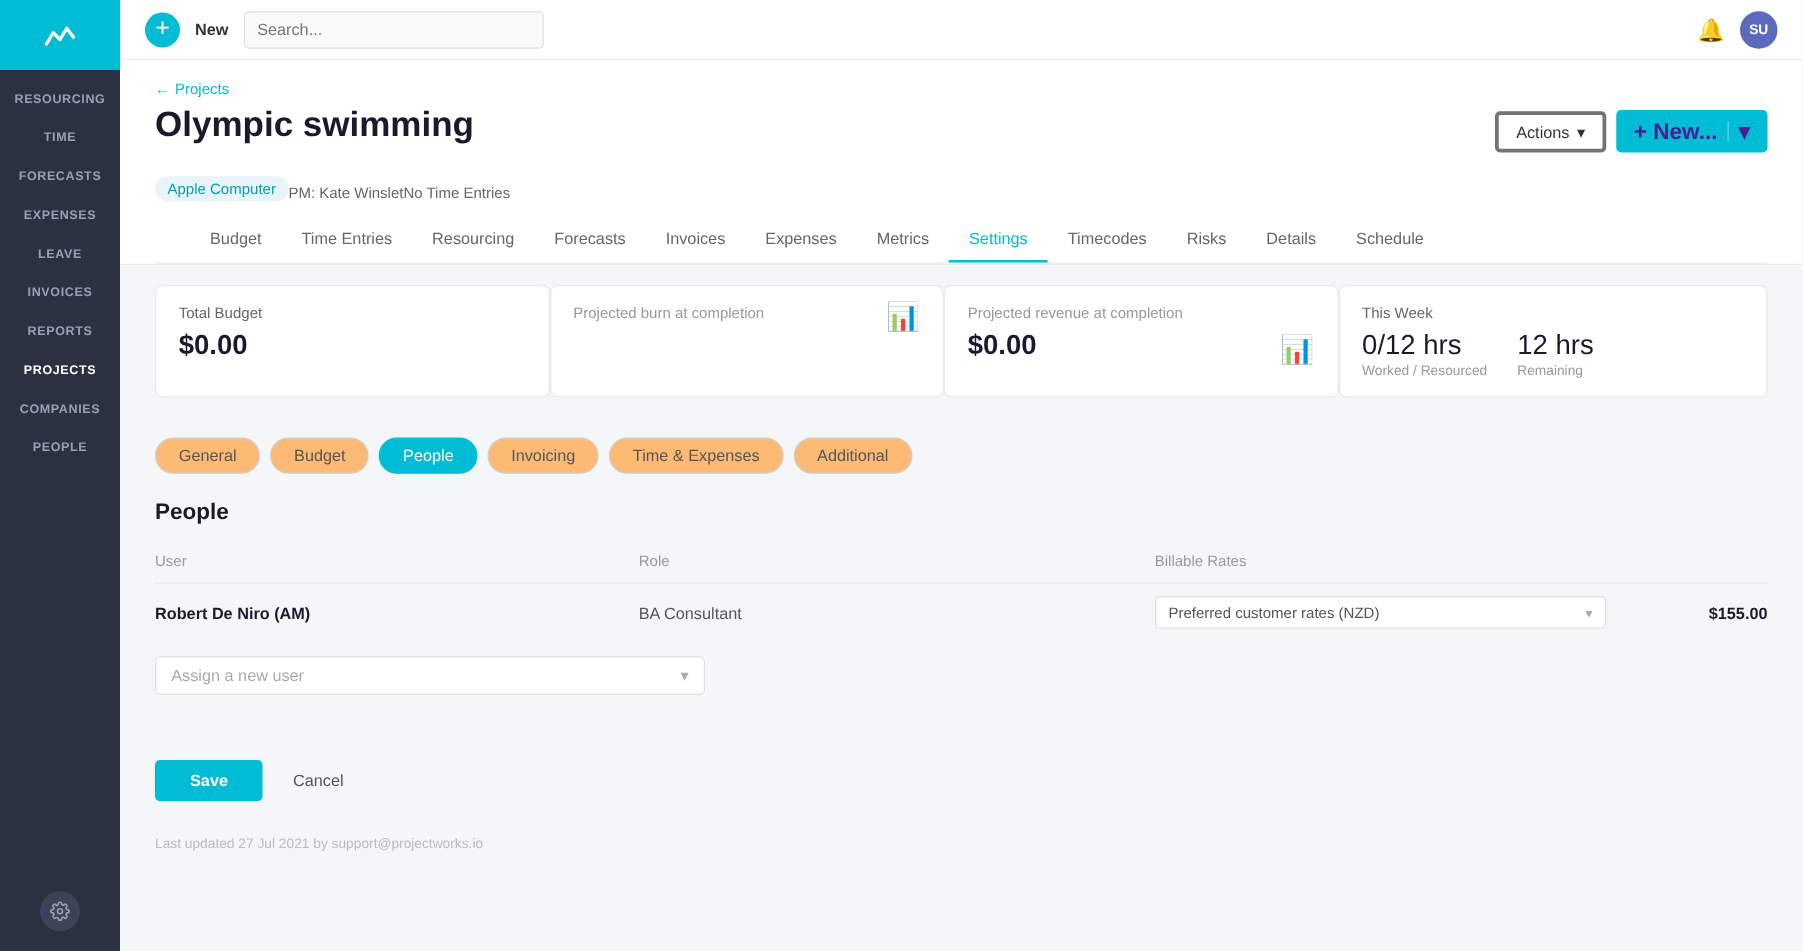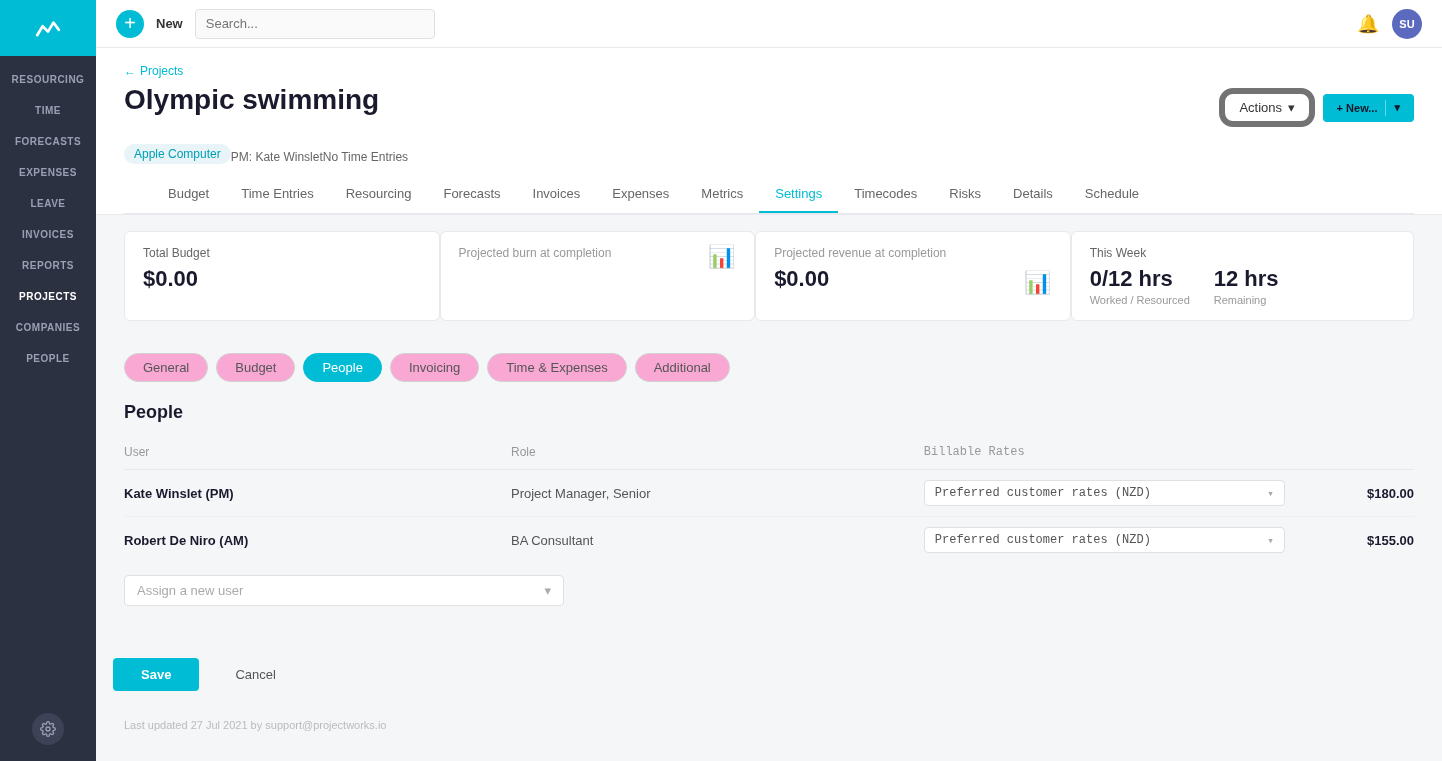--- a/index.html
+++ b/index.html
@@ -131,38 +131,38 @@
       justify-content: space-between;
     }
     .project-title {
       font-size: 28px;
       font-weight: 700;
       color: #1a1a2e;
       margin-bottom: 8px;
     }
     .project-actions { display: flex; gap: 8px; align-items: center; margin-top: 4px; }
     .actions-btn {
-      border: 6px solid #737373;
+      border: 3px solid #737373;
       background: #fff;
       padding: 6px 14px;
-      border-radius: 14px;
+      border-radius: 4px;
       font-size: 13px;
       cursor: pointer;
       display: flex;
       align-items: center;
       gap: 6px;
       color: #333;
     }
     .new-dropdown-btn {
       background: #00bcd4;
-      color: #0f172a;
+      color: #4c1d95;
       border: none;
       padding: 6px 14px;
       border-radius: 4px;
-      font-size: 11px;
+      font-size: 18px;
       cursor: pointer;
       display: flex;
       align-items: center;
       gap: 6px;
       font-weight: 600;
     }
     .new-dropdown-btn .divider { border-left: 1px solid rgba(255,255,255,0.4); height: 16px; margin: 0 2px; }
 
     .project-meta { display: flex; align-items: flex-end; margin-bottom: 12px; margin-top: 17px; }
     .meta-tag {
@@ -187,21 +187,21 @@
       border-radius: 6px;
       padding: 14px 18px;
       flex: 1;
     }
     .stat-label { font-size: 12px; color: #666; margin-bottom: 6px; }
     .stat-label span { font-weight: 400; color: #999; }
     .stat-value { font-size: 22px; font-weight: 700; color: #1a1a2e; }
     .stat-card-wide { flex: 1.1; }
     .this-week-card { display: flex; gap: 24px; }
     .this-week-sub { display: flex; flex-direction: column; }
-    .this-week-value { font-size: 22px; font-weight: 700; color: #1a1a2e; }
+    .this-week-value { font-size: 22px; font-weight: 400; color: #1a1a2e; }
     .this-week-note { font-size: 11px; color: #999; margin-top: 2px; }
     .stat-icon { float: right; color: #ddd; font-size: 22px; margin-top: -22px; }
 
     
     .tabs-bar {
       background: #fff;
       border-bottom: 1px solid #e8e9ec;
       padding: 0 28px;
       display: flex;
       gap: 0;
@@ -220,21 +220,21 @@
     .sub-tabs {
       display: flex;
       gap: 8px;
       padding: 16px 28px 12px;
       background: #f5f6f8;
     }
     .sub-tab {
       padding: 6px 18px;
       border-radius: 20px;
       border: 1px solid #d0d0d0;
-      background: #f9a8d4;
+      background: #fdba74;
       font-size: 13px;
       color: #555;
       cursor: pointer;
     }
     .sub-tab.active { background: #00bcd4; color: #fff; border-color: #00bcd4; font-weight: 500; }
 
     
     .section { padding: 8px 28px 24px; background: #f5f6f8; }
     .section-title { font-size: 18px; font-weight: 700; color: #1a1a2e; margin-bottom: 16px; }
 
@@ -249,21 +249,21 @@
       border-bottom: 1px solid #e8e9ec;
     }
     .people-table td {
       padding: 10px 0;
       border-bottom: 1px solid #f0f0f0;
       vertical-align: middle;
     }
     .people-table tr:last-child td { border-bottom: none; }
     .col-user { width: 30%; }
     .col-role { width: 32%; }
-    .col-billable { width: 28%; font-family: Liberation Mono, monospace; }
+    .col-billable { width: 28%; }
     .col-rate { width: 10%; text-align: right; }
 
     .user-name { font-weight: 600; font-size: 13px; color: #1a1a2e; }
     .role-text { color: #555; font-size: 13px; }
     .rate-text { font-weight: 600; color: #1a1a2e; }
 
     .rate-dropdown {
       display: flex;
       align-items: center;
       justify-content: space-between;
@@ -288,21 +288,21 @@
       border-radius: 4px;
       padding: 7px 12px;
       background: #fff;
       font-size: 13px;
       color: #aaa;
       cursor: pointer;
       width: 440px;
     }
 
     
-    .form-actions { padding: 24px 17px 16px; display: flex; gap: 24px; align-items: center; }
+    .form-actions { padding: 24px 28px 16px; display: flex; gap: 12px; align-items: center; }
     .save-btn {
       background: #00bcd4;
       color: #fff;
       border: none;
       padding: 9px 28px;
       border-radius: 4px;
       font-size: 13px;
       font-weight: 600;
       cursor: pointer;
     }
@@ -459,37 +459,20 @@
         <thead>
           <tr>
             <th class="col-user">User</th>
             <th class="col-role">Role</th>
             <th class="col-billable">Billable Rates</th>
             <th class="col-rate"></th>
           </tr>
         </thead>
         <tbody>
 
-          <tr>
-            <td class="col-user">
-              <span class="user-name">Kate Winslet (PM)</span>
-            </td>
-            <td class="col-role">
-              <span class="role-text">Project Manager, Senior</span>
-            </td>
-            <td class="col-billable">
-              <div class="rate-dropdown">
-                <span>Preferred customer rates (NZD)</span>
-                <span class="chevron">▾</span>
-              </div>
-            </td>
-            <td class="col-rate">
-              <span class="rate-text">$180.00</span>
-            </td>
-          </tr>
 
           <tr>
             <td class="col-user">
               <span class="user-name">Robert De Niro (AM)</span>
             </td>
             <td class="col-role">
               <span class="role-text">BA Consultant</span>
             </td>
             <td class="col-billable">
               <div class="rate-dropdown">

